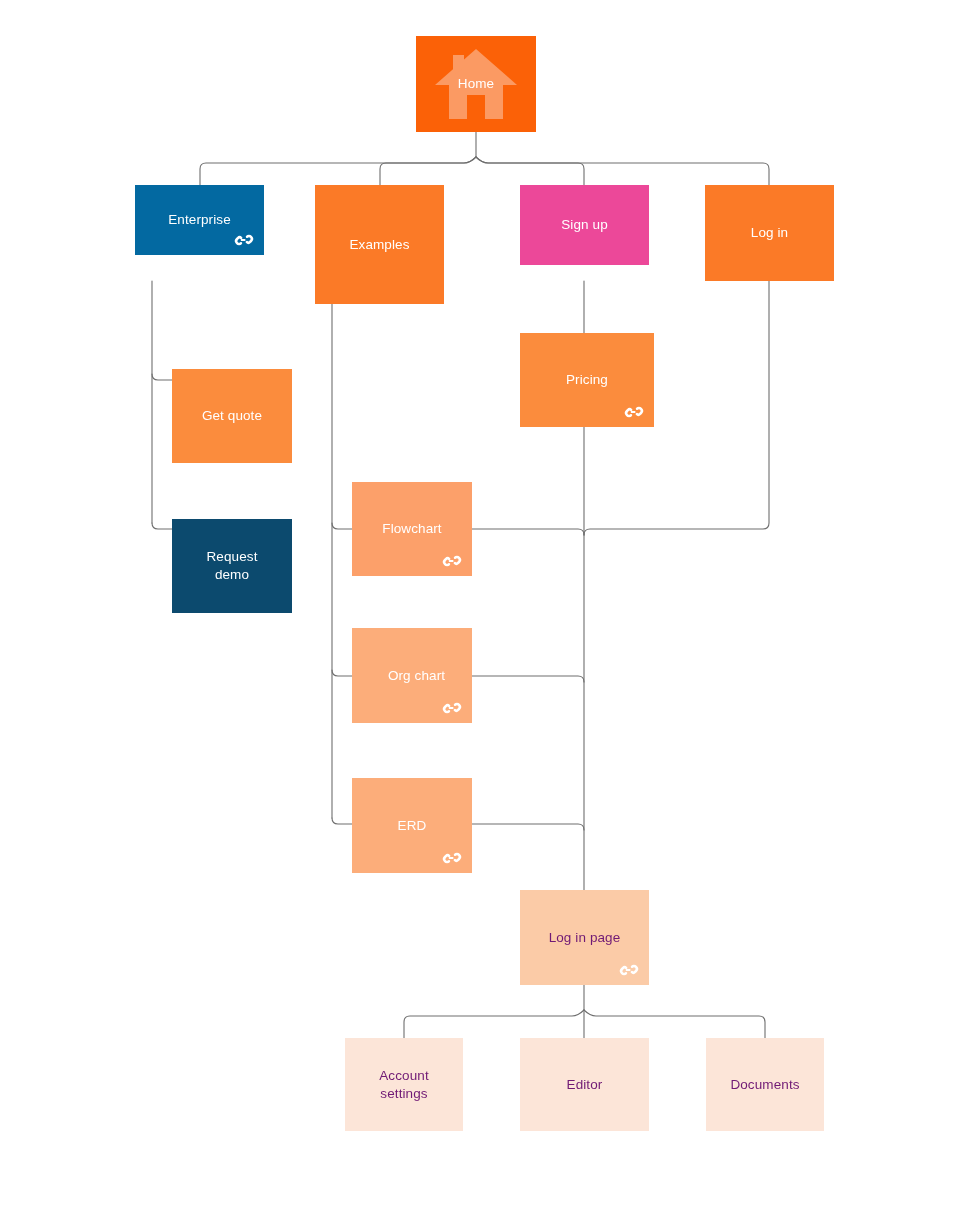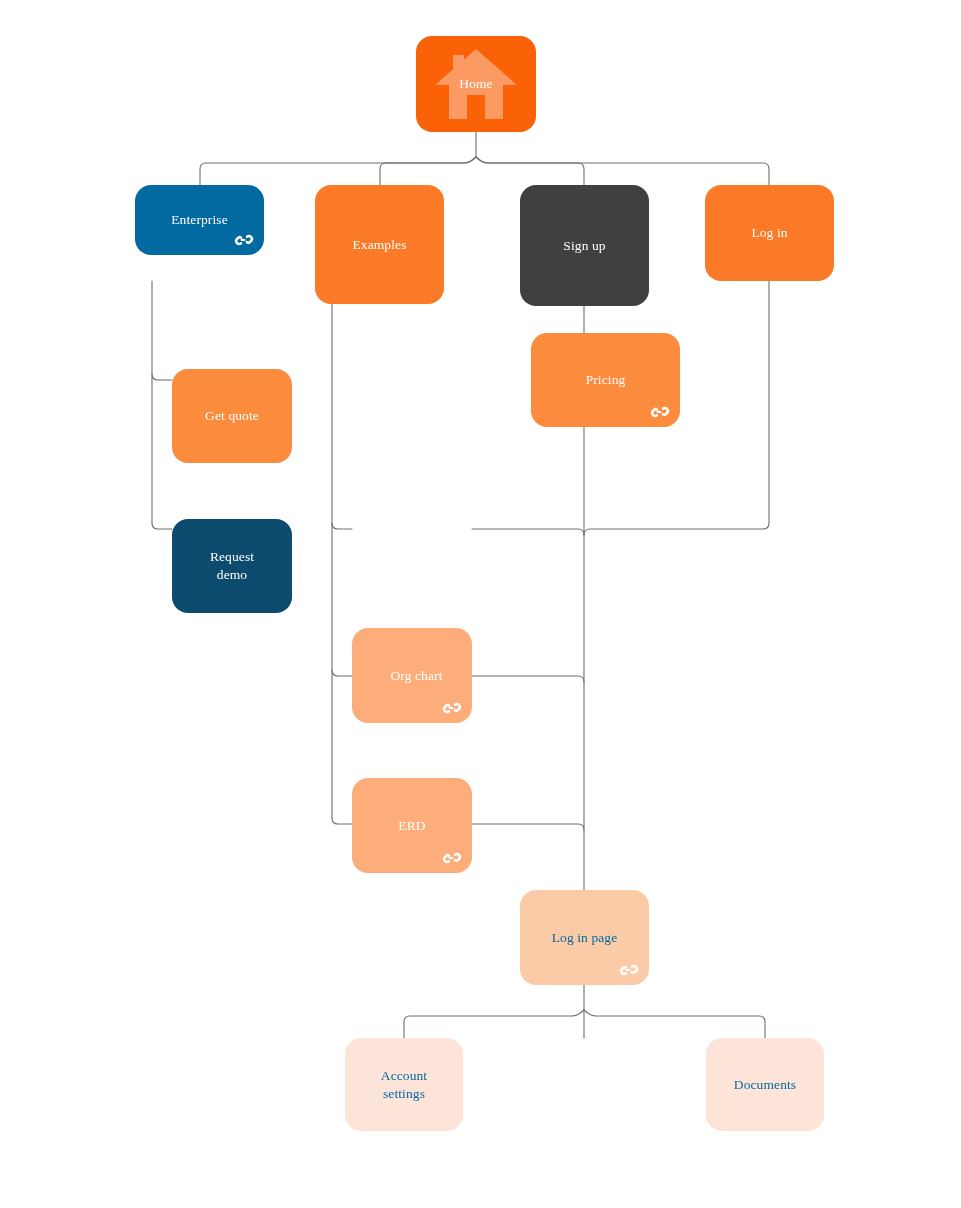--- a/index.html
+++ b/index.html
@@ -17,28 +17,27 @@
   #edges{
     position:absolute;
     left:0; top:0;
     width:961px;
     height:1208px;
     pointer-events:none;
   }
   .node{
     position:absolute;
     box-sizing:border-box;
-    border-radius:16px;
+    border-radius:0;
     display:flex;
     align-items:center;
     justify-content:center;
     text-align:center;
     overflow:hidden;
     z-index:2;
-    font-family:Liberation Serif, serif;
   }
   .node .label{
     position:relative;
     z-index:3;
     font-size:13.5px;
     line-height:18px;
     letter-spacing:.1px;
     padding:0 8px;
     white-space:pre-line;
   }
@@ -53,21 +52,21 @@
   .node .homeicon{
     position:absolute;
     left:50%;
     top:50%;
     transform:translate(-50%,-50%);
     width:86px;
     height:78px;
     z-index:1;
   }
   .t-white{color:#ffffff;}
-  .t-gray{color:#0369a1;}
+  .t-gray{color:#701a75;}
 </style>
 </head>
 <body>
 
 <div id="canvas">
 
   <svg id="edges" viewBox="0 0 961 1208" width="961" height="1208" fill="none">
     <g stroke="#6e6e6e" stroke-width="1.1" fill="none" stroke-linecap="round" stroke-linejoin="round">
 
       <path d="M476 132 L476 157"></path>
@@ -123,46 +122,54 @@
       <path fill="#ffffff" d="M3.1 11.9a4.1 4.1 0 0 1 0-5.8l.9-.9a3.6 3.6 0 0 1 5.2 0 1.3 1.3 0 0 1-1.8 1.8 1.1 1.1 0 0 0-1.6 0l-.9.9a1.6 1.6 0 0 0 0 2.3 1.6 1.6 0 0 0 2.3 0 1.3 1.3 0 0 1 1.8 1.8 4.1 4.1 0 0 1-5.9-.1z"></path>
       <path fill="#ffffff" d="M18.9 4.1a4.1 4.1 0 0 1 0 5.8l-.9.9a3.6 3.6 0 0 1-5.2 0 1.3 1.3 0 0 1 1.8-1.8 1.1 1.1 0 0 0 1.6 0l.9-.9a1.6 1.6 0 0 0 0-2.3 1.6 1.6 0 0 0-2.3 0 1.3 1.3 0 0 1-1.8-1.8 4.1 4.1 0 0 1 5.9.1z"></path>
       <path fill="#ffffff" d="M8.1 8.9a1.25 1.25 0 0 1 0-1.8l4-0a1.25 1.25 0 0 1 0 1.8z"></path>
     </svg>
   </div>
 
   <div class="node" style="left:315px;top:185px;width:129px;height:119px;background:#fb7a27;">
     <span class="label t-white">Examples</span>
   </div>
 
-  <div class="node" style="left:520px;top:185px;width:129px;height:121px;background:#404040;">
+  <div class="node" style="left:520px;top:185px;width:129px;height:80px;background:#ec4899;">
     <span class="label t-white">Sign up</span>
   </div>
 
   <div class="node" style="left:705px;top:185px;width:129px;height:96px;background:#fb7a27;">
     <span class="label t-white">Log in</span>
   </div>
 
   <div class="node" style="left:172px;top:333px;width:120px;height:94px;background:#fb8c3d;margin-top:36px;">
     <span class="label t-white">Get quote</span>
   </div>
 
-  <div class="node" style="left:531px;top:333px;width:149px;height:94px;background:#fb8c3d;">
+  <div class="node" style="left:520px;top:333px;width:134px;height:94px;background:#fb8c3d;">
     <span class="label t-white">Pricing</span>
     <svg class="linkicon" viewBox="0 0 22 16">
       <path fill="#ffffff" d="M3.1 11.9a4.1 4.1 0 0 1 0-5.8l.9-.9a3.6 3.6 0 0 1 5.2 0 1.3 1.3 0 0 1-1.8 1.8 1.1 1.1 0 0 0-1.6 0l-.9.9a1.6 1.6 0 0 0 0 2.3 1.6 1.6 0 0 0 2.3 0 1.3 1.3 0 0 1 1.8 1.8 4.1 4.1 0 0 1-5.9-.1z"></path>
       <path fill="#ffffff" d="M18.9 4.1a4.1 4.1 0 0 1 0 5.8l-.9.9a3.6 3.6 0 0 1-5.2 0 1.3 1.3 0 0 1 1.8-1.8 1.1 1.1 0 0 0 1.6 0l.9-.9a1.6 1.6 0 0 0 0-2.3 1.6 1.6 0 0 0-2.3 0 1.3 1.3 0 0 1-1.8-1.8 4.1 4.1 0 0 1 5.9.1z"></path>
       <path fill="#ffffff" d="M8.1 8.9a1.25 1.25 0 0 1 0-1.8l4-0a1.25 1.25 0 0 1 0 1.8z"></path>
     </svg>
   </div>
 
   <div class="node" style="left:172px;top:482px;width:120px;height:94px;background:#0c4a6e;margin-top:37px;">
     <span class="label t-white">Request
 demo</span>
   </div>
 
+  <div class="node" style="left:352px;top:482px;width:120px;height:94px;background:#fca06a;">
+    <span class="label t-white">Flowchart</span>
+    <svg class="linkicon" viewBox="0 0 22 16">
+      <path fill="#ffffff" d="M3.1 11.9a4.1 4.1 0 0 1 0-5.8l.9-.9a3.6 3.6 0 0 1 5.2 0 1.3 1.3 0 0 1-1.8 1.8 1.1 1.1 0 0 0-1.6 0l-.9.9a1.6 1.6 0 0 0 0 2.3 1.6 1.6 0 0 0 2.3 0 1.3 1.3 0 0 1 1.8 1.8 4.1 4.1 0 0 1-5.9-.1z"></path>
+      <path fill="#ffffff" d="M18.9 4.1a4.1 4.1 0 0 1 0 5.8l-.9.9a3.6 3.6 0 0 1-5.2 0 1.3 1.3 0 0 1 1.8-1.8 1.1 1.1 0 0 0 1.6 0l.9-.9a1.6 1.6 0 0 0 0-2.3 1.6 1.6 0 0 0-2.3 0 1.3 1.3 0 0 1-1.8-1.8 4.1 4.1 0 0 1 5.9.1z"></path>
+      <path fill="#ffffff" d="M8.1 8.9a1.25 1.25 0 0 1 0-1.8l4-0a1.25 1.25 0 0 1 0 1.8z"></path>
+    </svg>
+  </div>
 
   <div class="node" style="left:352px;top:628px;width:120px;height:95px;background:#fcad7a;padding-left:9px;">
     <span class="label t-white">Org chart</span>
     <svg class="linkicon" viewBox="0 0 22 16">
       <path fill="#ffffff" d="M3.1 11.9a4.1 4.1 0 0 1 0-5.8l.9-.9a3.6 3.6 0 0 1 5.2 0 1.3 1.3 0 0 1-1.8 1.8 1.1 1.1 0 0 0-1.6 0l-.9.9a1.6 1.6 0 0 0 0 2.3 1.6 1.6 0 0 0 2.3 0 1.3 1.3 0 0 1 1.8 1.8 4.1 4.1 0 0 1-5.9-.1z"></path>
       <path fill="#ffffff" d="M18.9 4.1a4.1 4.1 0 0 1 0 5.8l-.9.9a3.6 3.6 0 0 1-5.2 0 1.3 1.3 0 0 1 1.8-1.8 1.1 1.1 0 0 0 1.6 0l.9-.9a1.6 1.6 0 0 0 0-2.3 1.6 1.6 0 0 0-2.3 0 1.3 1.3 0 0 1-1.8-1.8 4.1 4.1 0 0 1 5.9.1z"></path>
       <path fill="#ffffff" d="M8.1 8.9a1.25 1.25 0 0 1 0-1.8l4-0a1.25 1.25 0 0 1 0 1.8z"></path>
     </svg>
   </div>
 
@@ -182,18 +189,21 @@
       <path fill="#ffffff" d="M18.9 4.1a4.1 4.1 0 0 1 0 5.8l-.9.9a3.6 3.6 0 0 1-5.2 0 1.3 1.3 0 0 1 1.8-1.8 1.1 1.1 0 0 0 1.6 0l.9-.9a1.6 1.6 0 0 0 0-2.3 1.6 1.6 0 0 0-2.3 0 1.3 1.3 0 0 1-1.8-1.8 4.1 4.1 0 0 1 5.9.1z"></path>
       <path fill="#ffffff" d="M8.1 8.9a1.25 1.25 0 0 1 0-1.8l4-0a1.25 1.25 0 0 1 0 1.8z"></path>
     </svg>
   </div>
 
   <div class="node" style="left:345px;top:1038px;width:118px;height:93px;background:#fce5d8;">
     <span class="label t-gray">Account
 settings</span>
   </div>
 
+  <div class="node" style="left:520px;top:1038px;width:129px;height:93px;background:#fce5d8;">
+    <span class="label t-gray">Editor</span>
+  </div>
 
   <div class="node" style="left:706px;top:1038px;width:118px;height:93px;background:#fce5d8;">
     <span class="label t-gray">Documents</span>
   </div>
 
 </div>
 
 </body></html>

